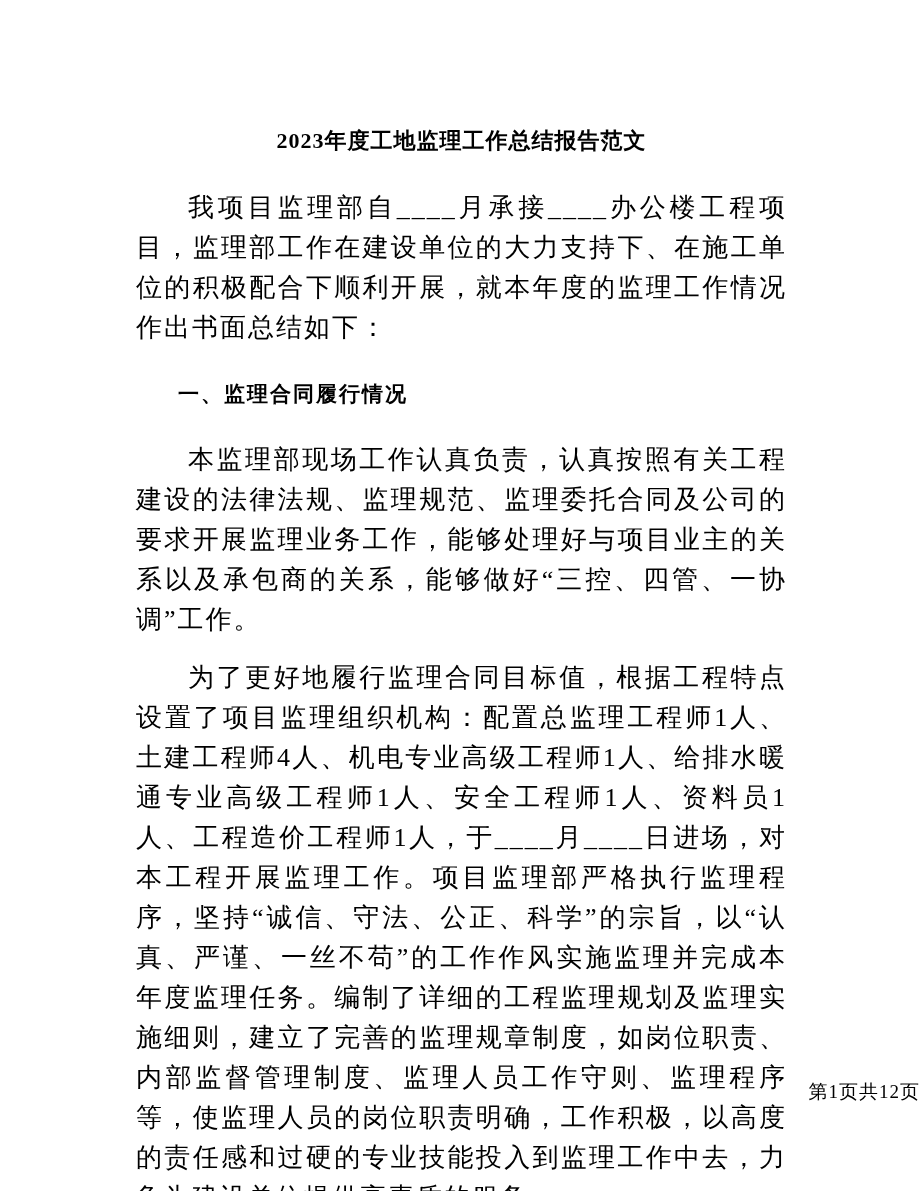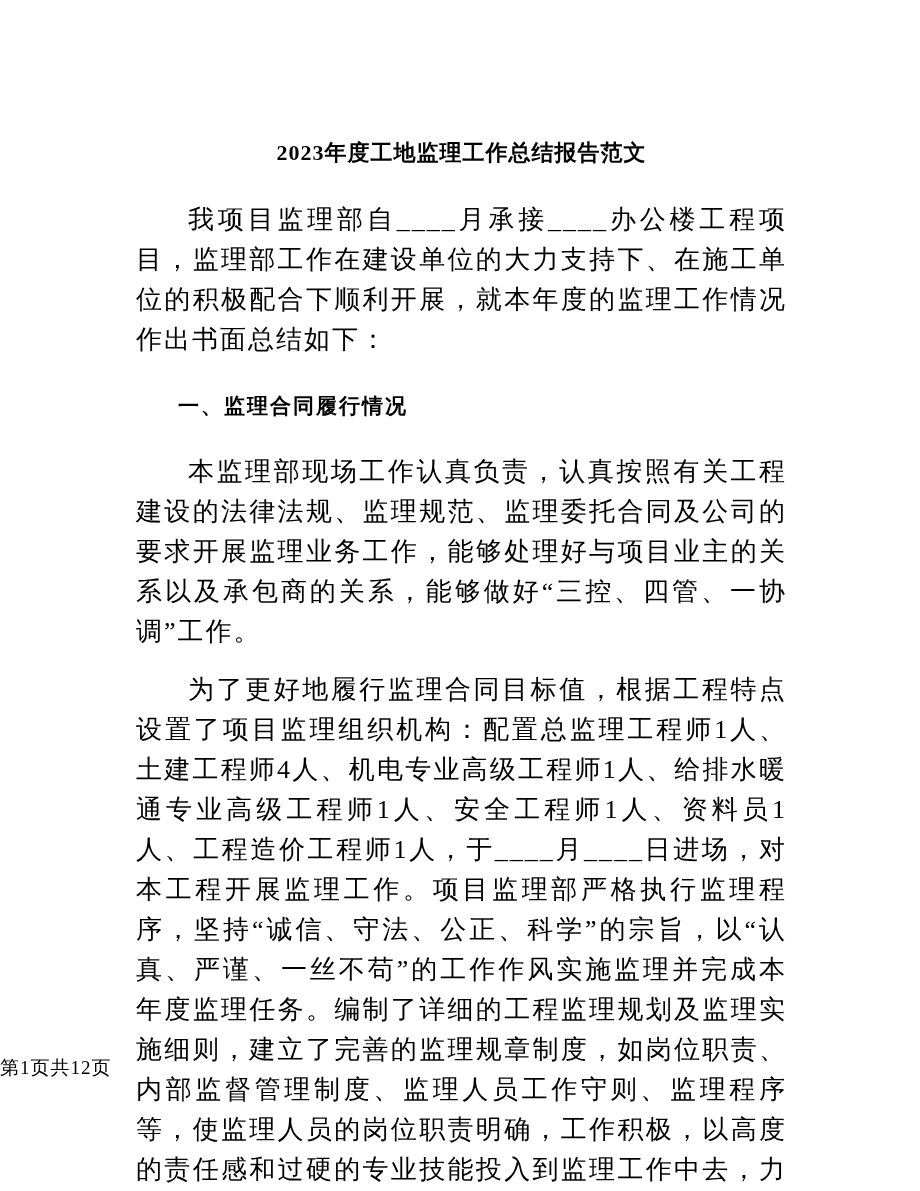--- a/index.html
+++ b/index.html
@@ -14,21 +14,21 @@
     background: #ffffff;
     color: #000000;
     font-family: "Liberation Serif", "DejaVu Serif", serif;
     overflow: hidden;
     box-sizing: border-box;
   }
   .content {
     padding: 120px 133px 0 136px;
   }
   .doc-title {
-    margin: 12px;
+    margin: 0;
     font-size: 22px;
     font-weight: bold;
     line-height: 42px;
     text-align: center;
     letter-spacing: 1px;
   }
   .para {
     margin: 26px 0 0 0;
     font-size: 26px;
     line-height: 40px;
@@ -43,24 +43,24 @@
   .section-heading {
     margin: 26px 0 0 0;
     font-size: 21px;
     font-weight: bold;
     line-height: 40px;
     letter-spacing: 2px;
     text-indent: 2em;
   }
   .footer {
     position: absolute;
-    top: 1056px;
+    top: 1080px;
     left: 0;
     width: 100%;
-    text-align: left;
+    text-align: right;
     font-size: 19px;
     line-height: 24px;
     letter-spacing: 1px;
   }
 </style>
 </head>
 <body>
 
 <div class="page">
   <div class="content">

